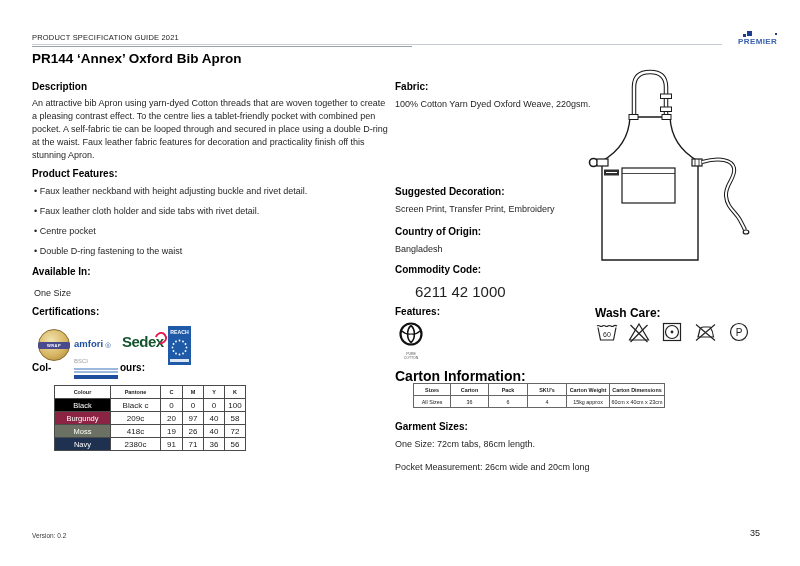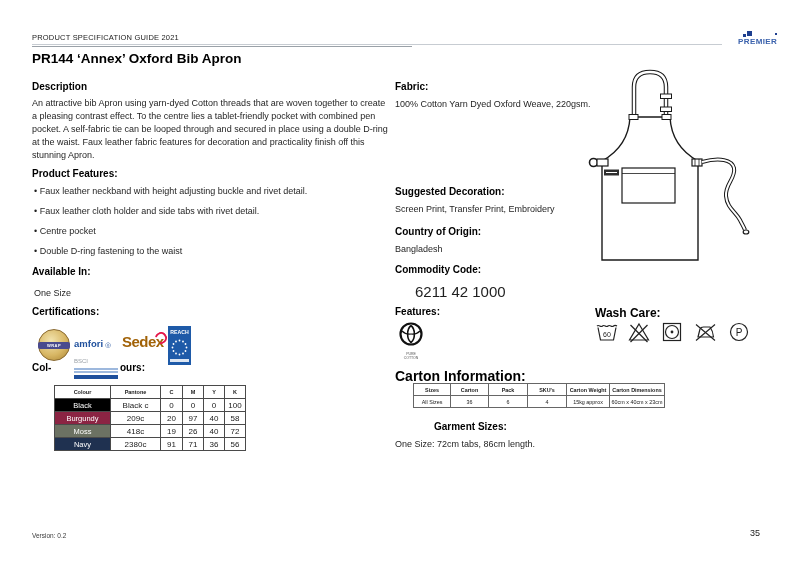--- a/index.html
+++ b/index.html
@@ -22,21 +22,21 @@
   .ktab th{font-weight:bold;font-size:5.4px;}
   
   .wrap-logo{width:30px;height:30px;border-radius:50%;background:radial-gradient(circle at 40% 35%,#f2e3ae,#d8b765 55%,#a8812f);border:1px solid #8a6a30;position:relative;}
   .wrap-band{position:absolute;left:-1px;top:12px;width:32px;height:7px;background:#4a4a8e;border-radius:2px;color:#fff;font-size:4px;font-weight:bold;text-align:center;line-height:7px;letter-spacing:.5px;}
   .amfori{line-height:1;}
   .amfori .a1{font-weight:bold;color:#1e4f9c;font-size:9.5px;}
   .amfori .a2{color:#1e4f9c;font-size:7px;}
   .amfori .a3{color:#9aa0a6;font-size:6px;}
   .tagbar{height:2px;background:#9db8dd;margin-top:1.5px;}
   .tagbar2{height:4px;background:#1e4f9c;margin-top:1.5px;}
-  .sedex{font-size:15px;font-weight:bold;color:#a16207;letter-spacing:-.5px;}
+  .sedex{font-size:15px;font-weight:bold;color:#14532d;letter-spacing:-.5px;}
   .sedex-swoosh{position:absolute;width:8px;height:8px;border:2.2px solid #e5174b;border-left-color:transparent;border-radius:50%;transform:rotate(-35deg);}
   .reach{width:23px;height:39px;background:#1e5aa8;position:relative;}
   .washrow svg{margin-right:4px;}
   .tinylabel{font-size:3.5px;color:#555;text-align:center;line-height:1.1;}
   .premier-txt{color:#3c63ad;font-size:8px;font-weight:bold;letter-spacing:.4px;}
   .sq{position:absolute;background:#1e3f8f;}
 </style>
 </head>
 <body>
 
@@ -253,19 +253,20 @@
       <td>All Sizes</td>
       <td>36</td>
       <td>6</td>
       <td>4</td>
       <td>15kg approx</td>
       <td>60cm x 40cm x 23cm</td>
     </tr>
   </tbody>
     </table>
 
-  <div class="abs h" style="left:395px;top:421px;font-size:10px;margin-left:39px;">Garment Sizes:</div>
+  <div class="abs h" style="left:395px;top:421px;font-size:10px;">Garment Sizes:</div>
   <div class="abs t" style="left:395px;top:439px;font-size:9px;">One Size: 72cm tabs, 86cm length.</div>
+  <div class="abs t" style="left:395px;top:462px;font-size:9px;">Pocket Measurement: 26cm wide and 20cm long</div>
 
   <div class="abs" style="left:32px;top:532px;font-size:6.5px;color:#3a3a3a;">Version: 0.2</div>
   <div class="abs" style="left:750px;top:528px;font-size:9px;color:#1a1a1a;">35</div>
 
 </div>
 
 </body></html>

